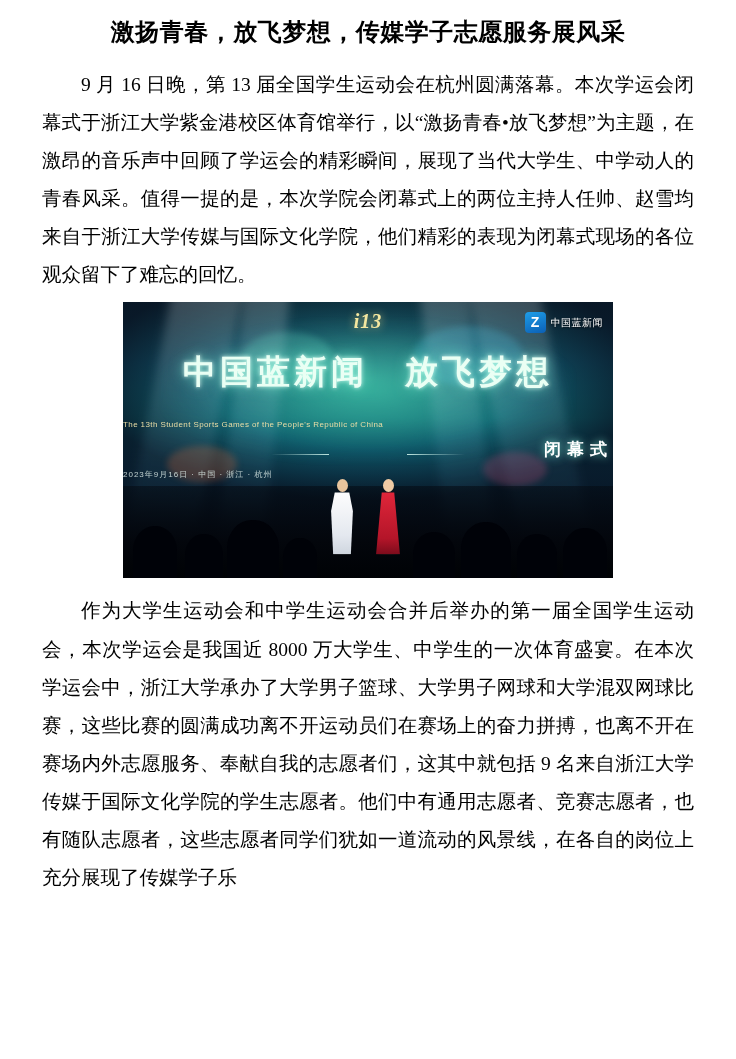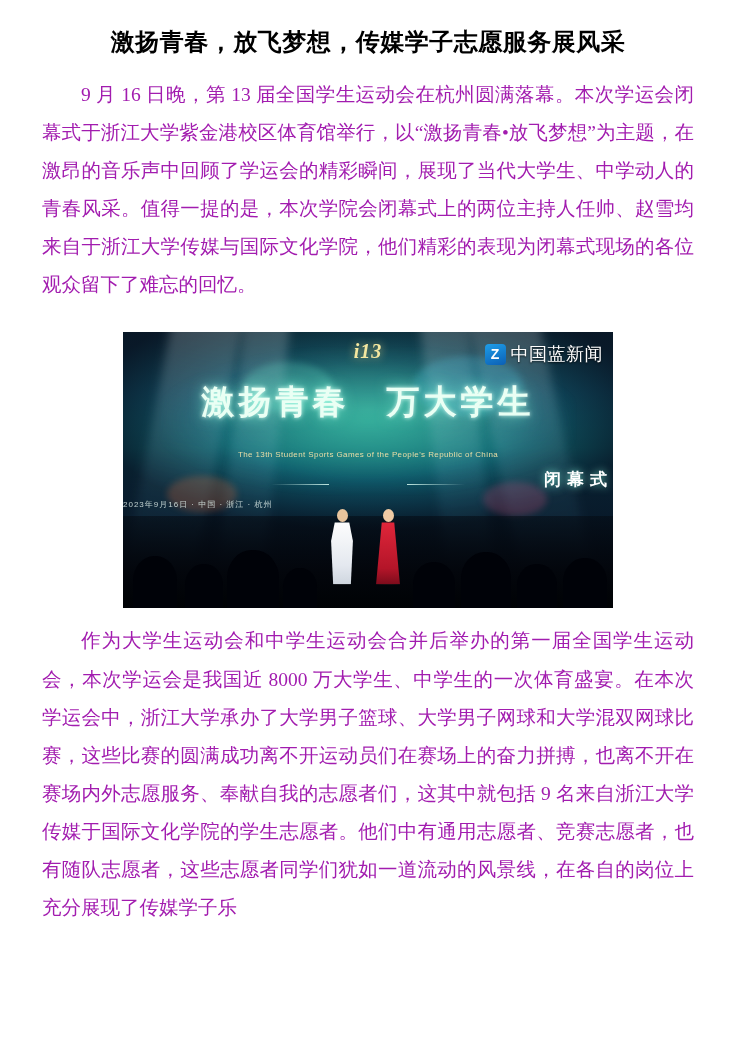--- a/index.html
+++ b/index.html
@@ -12,43 +12,43 @@
     height: 1059px;
     overflow: hidden;
     font-family: "Liberation Serif", "DejaVu Serif", serif;
     color: #1a1a1a;
   }
   .page {
     position: relative;
     width: 736px;
     height: 1059px;
     box-sizing: border-box;
-    padding: 20px 42px 0 42px;
+    padding: 10px 42px 0 42px;
     background: #ffffff;
   }
   .doc-title {
     text-align: center;
     font-size: 24px;
     font-weight: bold;
     letter-spacing: 0.5px;
     margin: 6px 0 18px 0;
     line-height: 1.35;
     color: #000000;
   }
   .para {
     font-size: 19.5px;
     line-height: 1.95;
     text-align: justify;
     text-justify: inter-ideograph;
     text-indent: 2em;
     margin: 0 0 6px 0;
-    color: #a21caf;
+    color: #000000;
   }
   .figure {
-    margin: 28px auto 14px auto;
+    margin: 8px auto 14px auto;
     width: 490px;
     height: 276px;
     position: relative;
     overflow: hidden;
     background: #0a0f1c;
   }
   
   .stage {
     position: absolute;
     inset: 0;
@@ -105,21 +105,21 @@
     background: linear-gradient(160deg, #1e9ee8, #0b5fb5);
     color: #ffffff;
     font-size: 14px;
     font-weight: bold;
     line-height: 21px;
     text-align: center;
     font-family: "Liberation Sans", sans-serif;
   }
   .channel-text {
     color: #ffffff;
-    font-size: 18px;
+    font-size: 10px;
     font-family: "Liberation Sans", sans-serif;
     text-shadow: 0 1px 2px rgba(0,0,0,0.8);
     letter-spacing: 0.5px;
   }
   .headline-cn {
     position: absolute;
     left: 0; right: 0;
     top: 48px;
     text-align: center;
     font-size: 33px;
@@ -136,21 +136,21 @@
     text-align: center;
     font-size: 14px;
     color: #f2e7b8;
     letter-spacing: 2px;
     text-shadow: 0 0 6px rgba(255,220,120,0.8);
   }
   .subline-en {
     position: absolute;
     left: 0; right: 0;
     top: 118px;
-    text-align: center;
+    text-align: left;
     font-size: 8px;
     color: #e9dda6;
     letter-spacing: 0.4px;
     font-family: "Liberation Sans", sans-serif;
   }
   .closing-label {
     position: absolute;
     left: 0; right: 0;
     top: 136px;
     text-align: right;
@@ -249,21 +249,21 @@
     <div class="spot" style="left:44px; bottom:96px; width:70px; height:36px; background:rgba(255,120,60,0.22);"></div>
     <div class="spot" style="right:66px; bottom:92px; width:64px; height:34px; background:rgba(255,90,140,0.20);"></div>
 
     <div class="logo-top">i13</div>
 
     <div class="channel-badge">
       <div class="channel-z">Z</div>
       <div class="channel-text">中国蓝新闻</div>
     </div>
 
-    <div class="headline-cn">激扬青春　万大学生</div>
+    <div class="headline-cn">中国蓝新闻　放飞梦想</div>
     <div class="subline-en">The 13th Student Sports Games of the People's Republic of China</div>
 
     <div class="closing-rule left"></div>
     <div class="closing-rule right"></div>
     <div class="closing-label">闭幕式</div>
 
     <div class="venue-line">2023年9月16日 · 中国 · 浙江 · 杭州</div>
 
     <div class="stage-floor"></div>
 

